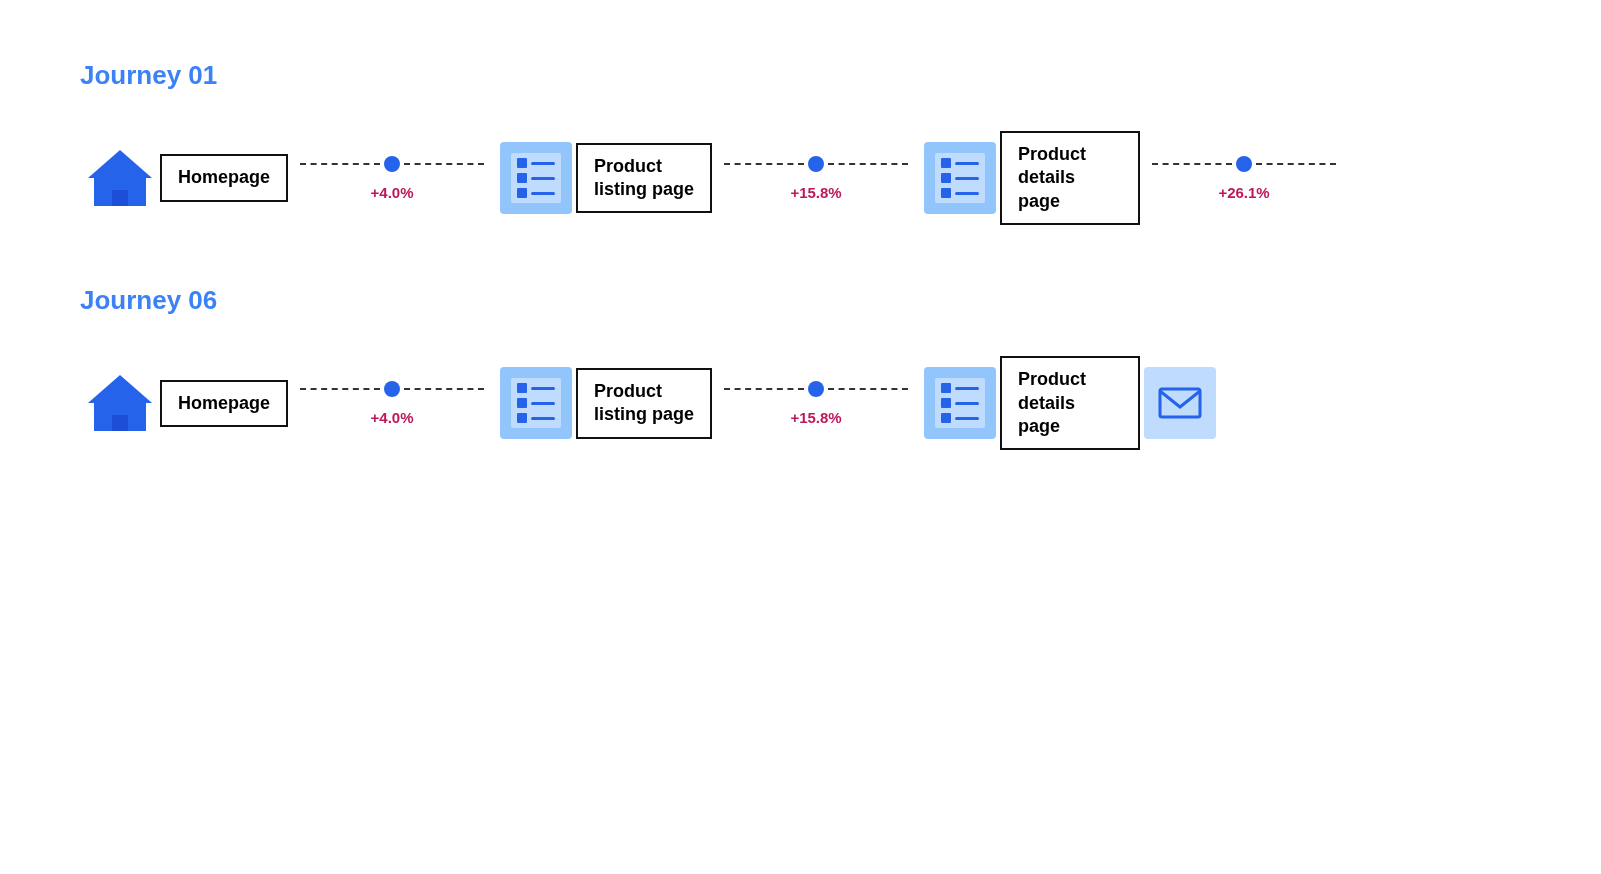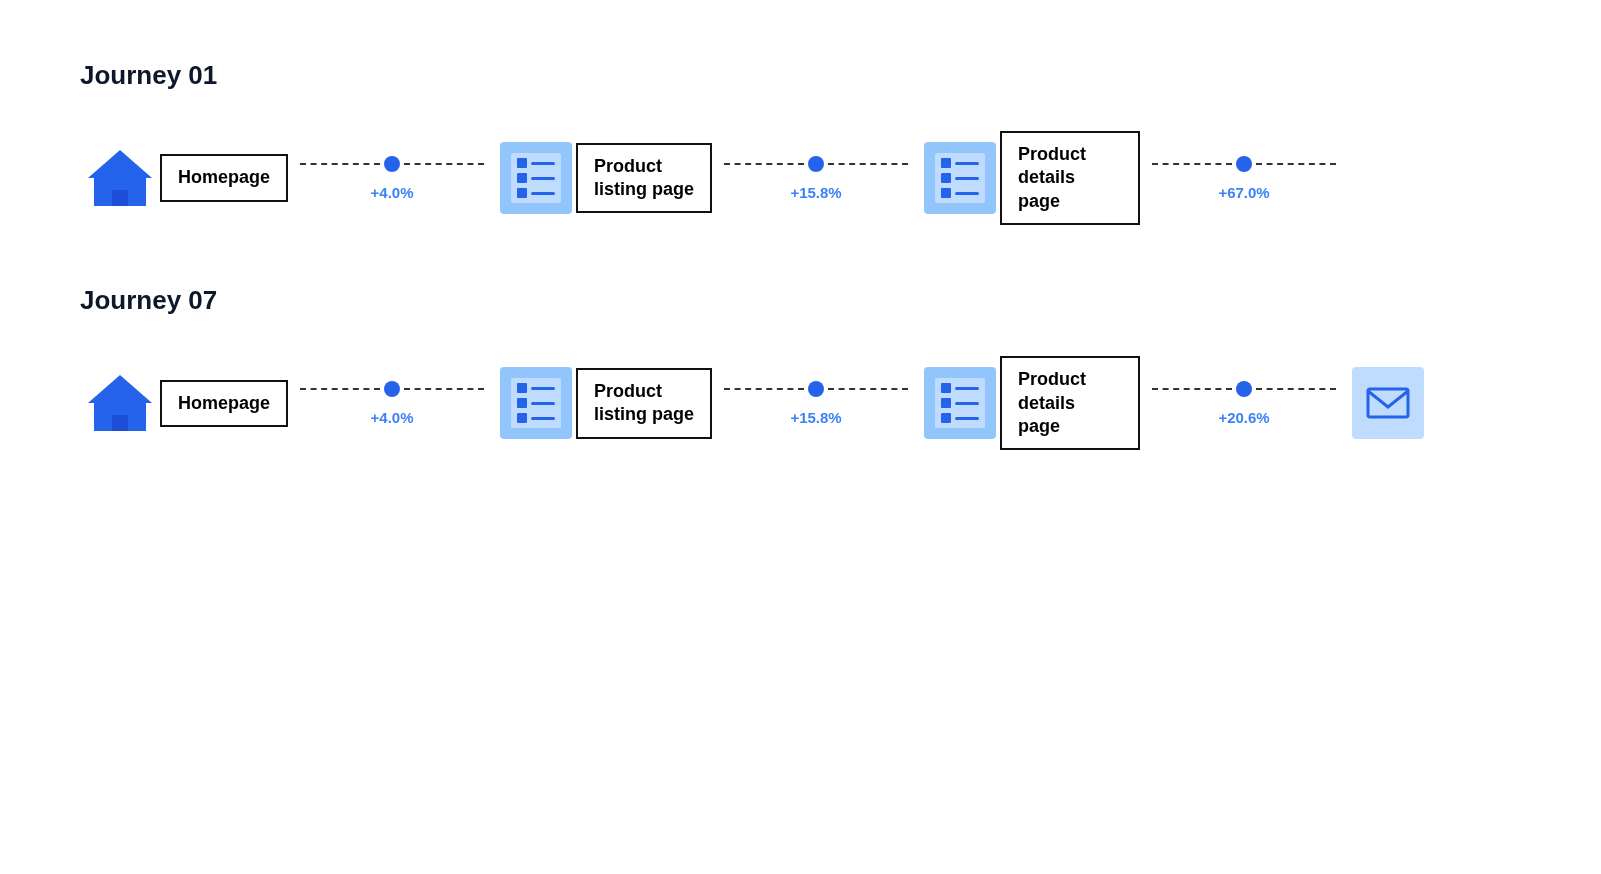--- a/index.html
+++ b/index.html
@@ -12,21 +12,21 @@
     }
 
     .journey-section {
       margin-bottom: 60px;
     }
 
     .journey-title {
       font-size: 26px;
       font-weight: 800;
       margin-bottom: 40px;
-      color: #0f172a;
+      color: #3b82f6;
     }
 
     .journey-flow {
       display: flex;
       align-items: center;
       gap: 0;
     }
 
     
     .node {
@@ -83,21 +83,21 @@
       width: 16px;
       height: 16px;
       border-radius: 50%;
       background: #2563eb;
       flex-shrink: 0;
     }
 
     .connector-pct {
       font-size: 15px;
       font-weight: 700;
-      color: #3b82f6;
+      color: #be185d;
       margin-top: 12px;
     }
 
     
     .home-svg {
       width: 72px;
       height: 72px;
     }
 
     
@@ -251,29 +251,29 @@
       </div>
       <div class="node-label node-label-wide">Product<br>details page</div>
     </div>
 
     <div class="connector">
       <div class="connector-line-wrap">
         <div class="dotted-line"></div>
         <div class="dot"></div>
         <div class="dotted-line"></div>
       </div>
-      <div class="connector-pct">+67.0%</div>
+      <div class="connector-pct">+26.1%</div>
     </div>
 
 
   </div>
 </div>
 
 <div class="journey-section">
-  <div class="journey-title">Journey 07</div>
+  <div class="journey-title">Journey 06</div>
   <div class="journey-flow">
 
     <div class="node">
       <div class="node-icon">
         <svg class="home-svg" viewBox="0 0 72 72" fill="none" xmlns="http://www.w3.org/2000/svg">
           <polygon points="36,8 68,36 62,36 62,64 44,64 44,48 28,48 28,64 10,64 10,36 4,36" fill="#2563eb"></polygon>
           <rect x="28" y="48" width="16" height="16" fill="#1d4ed8"></rect>
         </svg>
       </div>
       <div class="node-label">Homepage</div>
@@ -334,28 +334,20 @@
             <div class="list-row">
                 <div class="list-square"></div>
                 <div class="list-line"></div>
               </div>
           </div>
         </div>
       </div>
       <div class="node-label node-label-wide">Product<br>details page</div>
     </div>
 
-    <div class="connector">
-      <div class="connector-line-wrap">
-        <div class="dotted-line"></div>
-        <div class="dot"></div>
-        <div class="dotted-line"></div>
-      </div>
-      <div class="connector-pct">+20.6%</div>
-    </div>
 
     <div class="node">
       <div class="node-icon">
         <div class="envelope-icon-bg">
           <svg width="52" height="52" viewBox="0 0 52 52" fill="none" xmlns="http://www.w3.org/2000/svg">
             <rect x="6" y="12" width="40" height="28" rx="2" stroke="#2563eb" stroke-width="3" fill="none"></rect>
             <polyline points="6,14 26,30 46,14" stroke="#2563eb" stroke-width="3" fill="none"></polyline>
           </svg>
         </div>
       </div>

